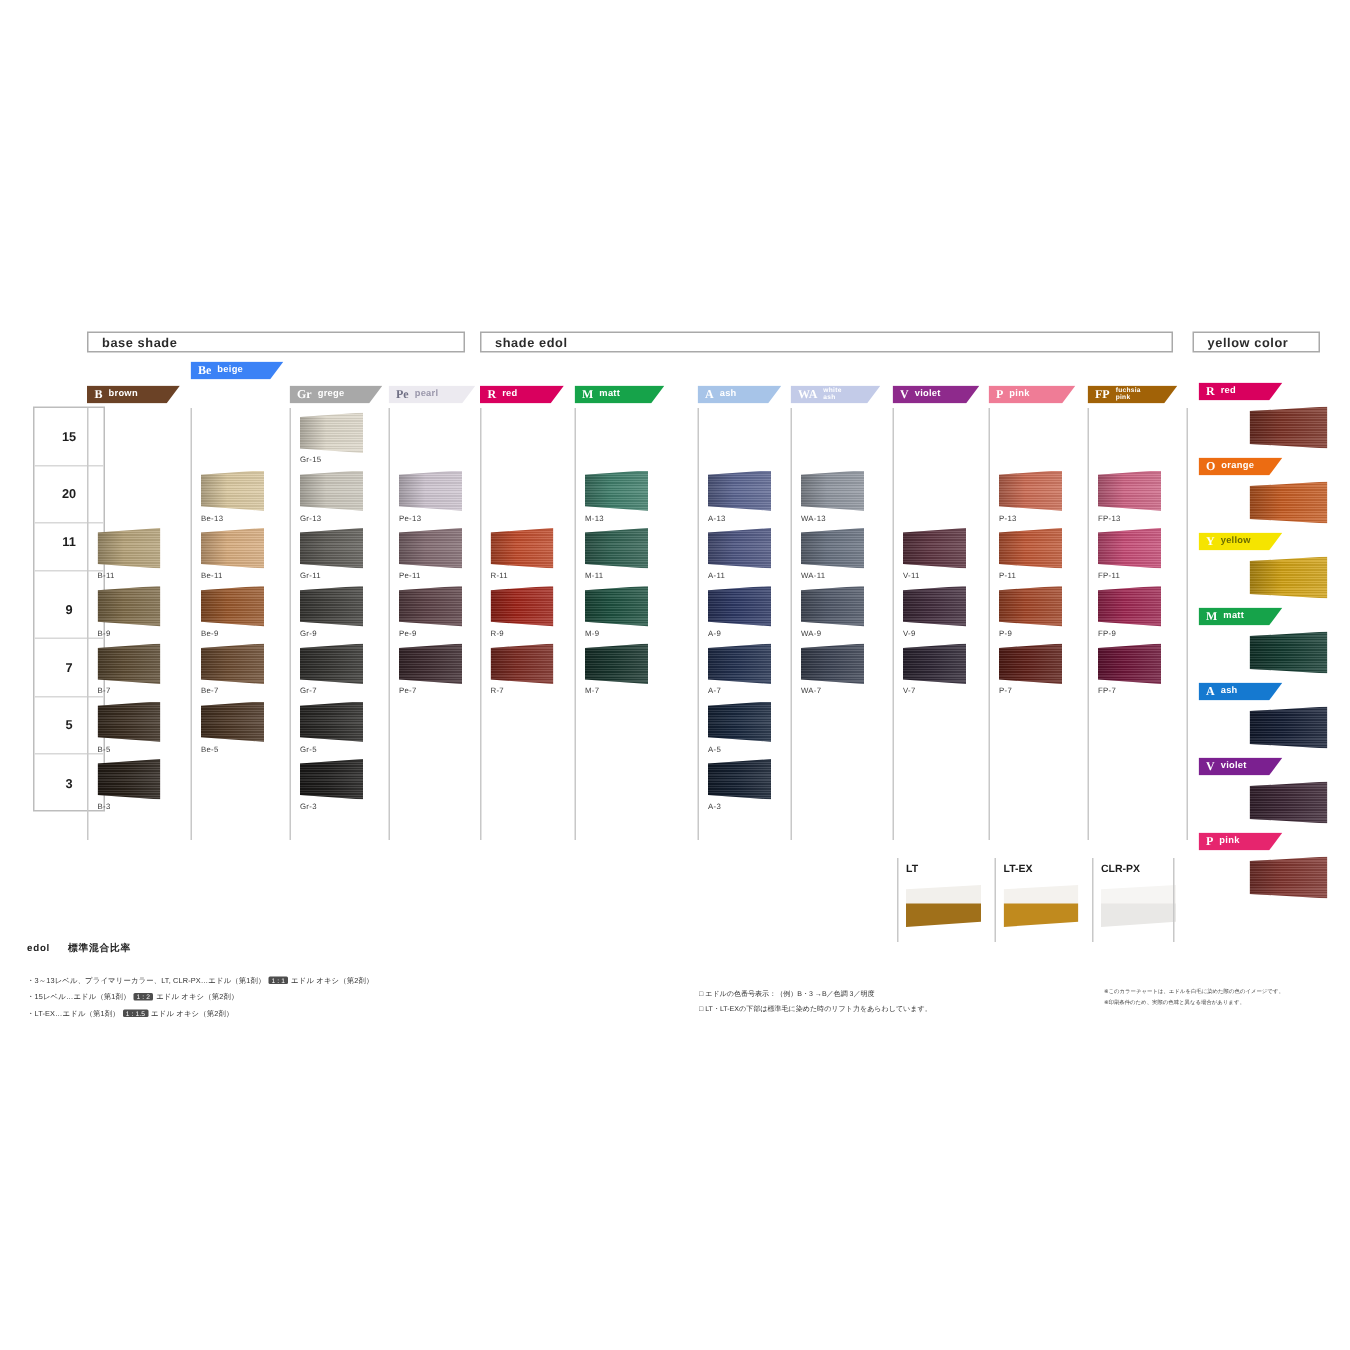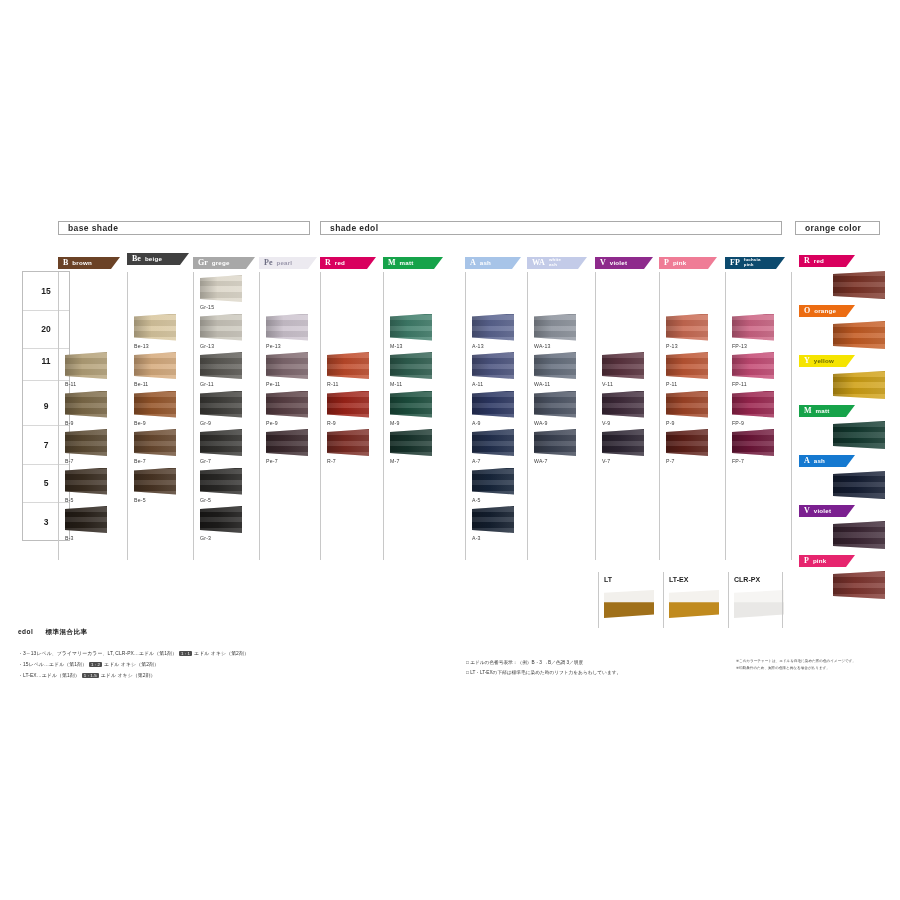--- a/index.html
+++ b/index.html
@@ -60,21 +60,21 @@
   .ft-micro{position:absolute;font-size:3.6px;color:#444;white-space:nowrap;line-height:1.5;}
 </style>
 </head>
 <body>
 
 <div id="chart-root">
 
   <div id="sections">
       <div class="sec-box" style="left: 58px; top: 221px; width: 252px;">base shade</div>
       <div class="sec-box" style="left: 320px; top: 221px; width: 462px;">shade edol</div>
-      <div class="sec-box" style="left: 795px; top: 221px; width: 85px;">orange color</div>
+      <div class="sec-box" style="left: 795px; top: 221px; width: 85px;">yellow color</div>
     </div>
 
   <div id="levels">
       <div class="lv-box" style="left: 22px; top: 271px; width: 48px; height: 269.5px;">
         <div class="lv-cell" style="top: 0px; height: 38.5px;">15</div>
         <div class="lv-cell" style="top: 38.5px; height: 38.5px;">20</div>
         <div class="lv-cell" style="top: 70px; height: 38.5px;">11</div>
         <div class="lv-cell" style="top: 115.5px; height: 38.5px;">9</div>
         <div class="lv-cell" style="top: 154px; height: 38.5px;">7</div>
         <div class="lv-cell" style="top: 192.5px; height: 38.5px;">5</div>
@@ -116,21 +116,21 @@
         </div>
       </div>
       <div class="sw-lab" style="left: 65px; top: 496.5px;">B-5</div>
       <div class="sw" style="left: 65px; top: 506px; width: 42px; height: 27px;">
         <div class="lock" style="background: rgb(39, 31, 24);">
           <div class="strands"></div>
           <div class="shade"></div>
         </div>
       </div>
       <div class="sw-lab" style="left: 65px; top: 535px;">B-3</div>
-      <div class="fam-tag" style="left: 127px; top: 253px; width: 62px; background: #404040;">
+      <div class="fam-tag" style="left: 127px; top: 241px; width: 62px; background: #3b82f6;">
         <span class="fam-code" style="color: rgb(255, 255, 255);">Be</span>
         <span class="fam-name" style="color: rgb(255, 255, 255);">beige</span>
       </div>
       <div class="col-rule" style="left: 127px; top: 272px; height: 288px;"></div>
       <div class="sw" style="left: 134px; top: 313.5px; width: 42px; height: 27px;">
         <div class="lock" style="background: rgb(217, 199, 159);">
           <div class="strands"></div>
           <div class="shade"></div>
         </div>
       </div>
@@ -444,21 +444,21 @@
         </div>
       </div>
       <div class="sw-lab" style="left: 666px; top: 419.5px;">P-9</div>
       <div class="sw" style="left: 666px; top: 429px; width: 42px; height: 27px;">
         <div class="lock" style="background: rgb(94, 31, 24);">
           <div class="strands"></div>
           <div class="shade"></div>
         </div>
       </div>
       <div class="sw-lab" style="left: 666px; top: 458px;">P-7</div>
-      <div class="fam-tag" style="left: 725px; top: 257px; width: 60px; background: #0c4a6e;">
+      <div class="fam-tag" style="left: 725px; top: 257px; width: 60px; background: #a16207;">
         <span class="fam-code" style="color: rgb(255, 255, 255);">FP</span>
         <span class="fam-name two" style="color: rgb(255, 255, 255);">
           <div>fuchsia</div>
           <div>pink</div>
         </span>
       </div>
       <div class="col-rule" style="left: 725px; top: 272px; height: 288px;"></div>
       <div class="sw" style="left: 732px; top: 313.5px; width: 42px; height: 27px;">
         <div class="lock" style="background: rgb(204, 99, 131);">
           <div class="strands"></div>

